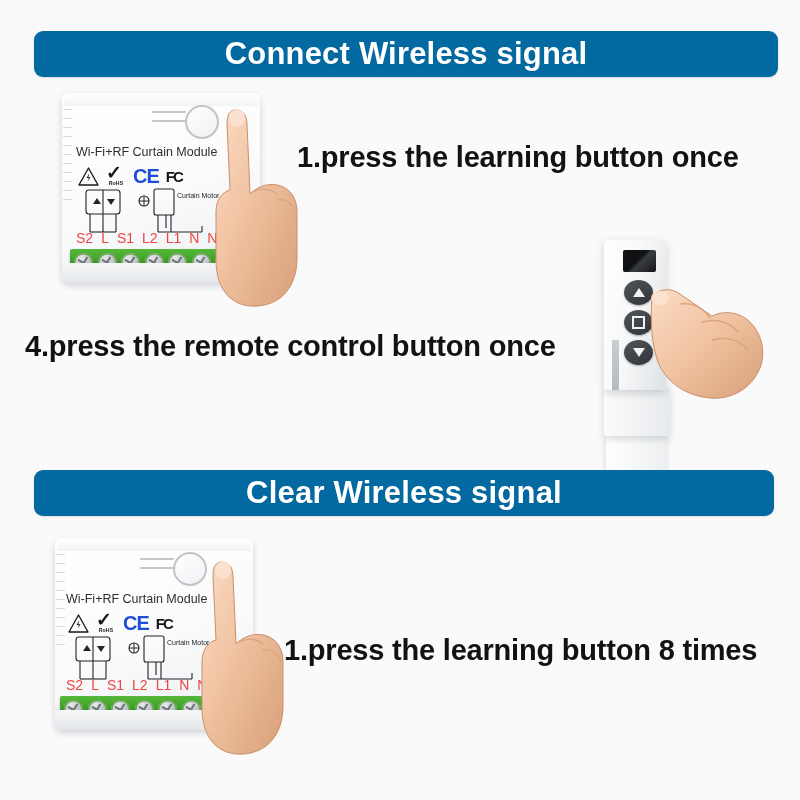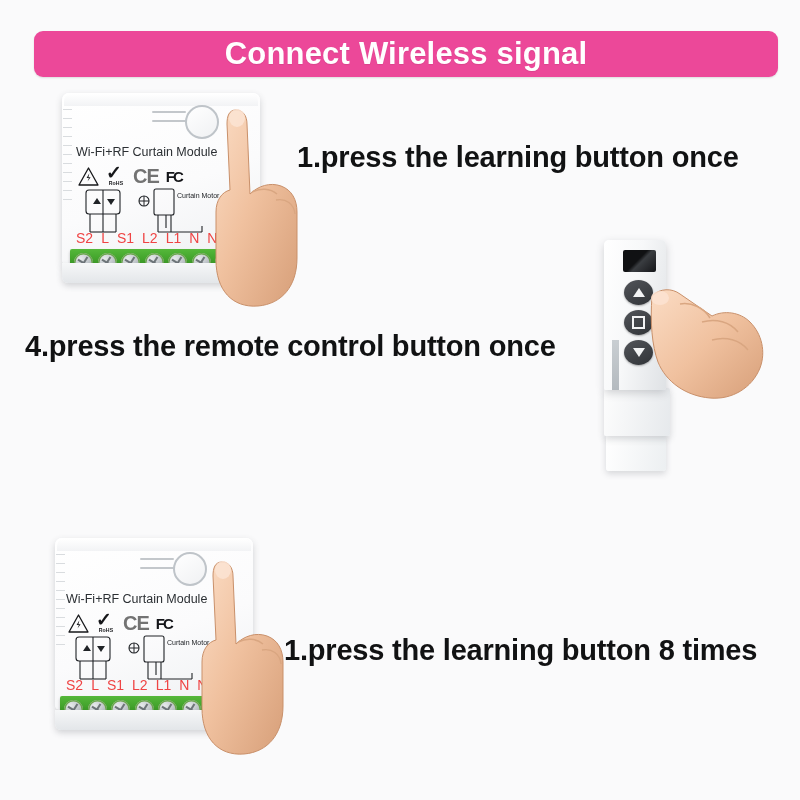--- a/index.html
+++ b/index.html
@@ -9,21 +9,21 @@
     font-family:"Liberation Sans", sans-serif;
     overflow:hidden;
     position:relative;
   }
   .stage{position:absolute;inset:0;}
 
   
   .banner{
     position:absolute;
     height:46px;
-    background:#ec4899;
+    background:#0369a1;
     border-radius:9px;
     display:flex;align-items:center;justify-content:center;
     box-shadow:0 1px 2px rgba(0,0,0,.12);
   }
   .banner-text{
     color:#ffffff;
     font-size:31px;
     font-weight:bold;
     letter-spacing:.2px;
     white-space:nowrap;
@@ -96,21 +96,21 @@
   
   .certs{position:absolute;display:flex;align-items:flex-end;gap:7px;}
   #module-1 .certs{left:16px;top:72px;}
   #module-2 .certs{left:13px;top:74px;}
 
   .cert-tri{position:relative;width:21px;height:19px;}
   .cert-tri svg{display:block;}
   .cert-rohs{position:relative;width:20px;height:21px;}
   .cert-rohs .tick{font-size:19px;line-height:15px;color:#16171a;font-weight:bold;}
   .cert-rohs .rohs-lbl{font-size:5.2px;color:#16171a;font-weight:bold;text-align:center;letter-spacing:.1px;}
-  .cert-ce{font-size:20px;line-height:19px;color:#737373;font-weight:bold;letter-spacing:-1px;}
+  .cert-ce{font-size:20px;line-height:19px;color:#1d4ed8;font-weight:bold;letter-spacing:-1px;}
   .cert-fc{position:relative;font-size:15px;line-height:19px;color:#141519;font-weight:bold;letter-spacing:-2px;}
 
   
   .wiring{position:absolute;width:180px;height:62px;}
   #module-1 .wiring{left:14px;top:95px;}
   #module-2 .wiring{left:11px;top:97px;}
 
   .term-row{
     position:absolute;
     display:flex;
@@ -347,20 +347,23 @@
       <path d="M2 14 C10 6 22 6 30 12 L62 34 C74 28 90 30 100 40
                C112 52 116 70 110 86 C102 106 82 118 60 116
                C36 114 16 100 8 80 C2 64 0 40 2 14 Z" fill="url(#sk2)" stroke="#c9906a" stroke-width="1"></path>
       <path d="M30 22 C42 20 54 26 60 36" fill="none" stroke="#d9a681" stroke-width="1.5"></path>
       <path d="M52 40 C66 36 80 40 88 50" fill="none" stroke="#d9a681" stroke-width="1.5"></path>
       <path d="M62 58 C76 54 90 58 98 68" fill="none" stroke="#d9a681" stroke-width="1.4"></path>
       <ellipse cx="10" cy="16" rx="9" ry="7" fill="#fce4d3" opacity=".8"></ellipse>
     </svg>
   </div>
 
+  <div class="banner" id="banner-2">
+    <span class="banner-text">Clear Wireless signal</span>
+  </div>
 
   <div class="module" id="module-2">
     <div class="mod-body"></div>
     <div class="mod-topface"></div>
     <div class="mod-ribs">
         <i></i>
         <i></i>
         <i></i>
         <i></i>
         <i></i>

